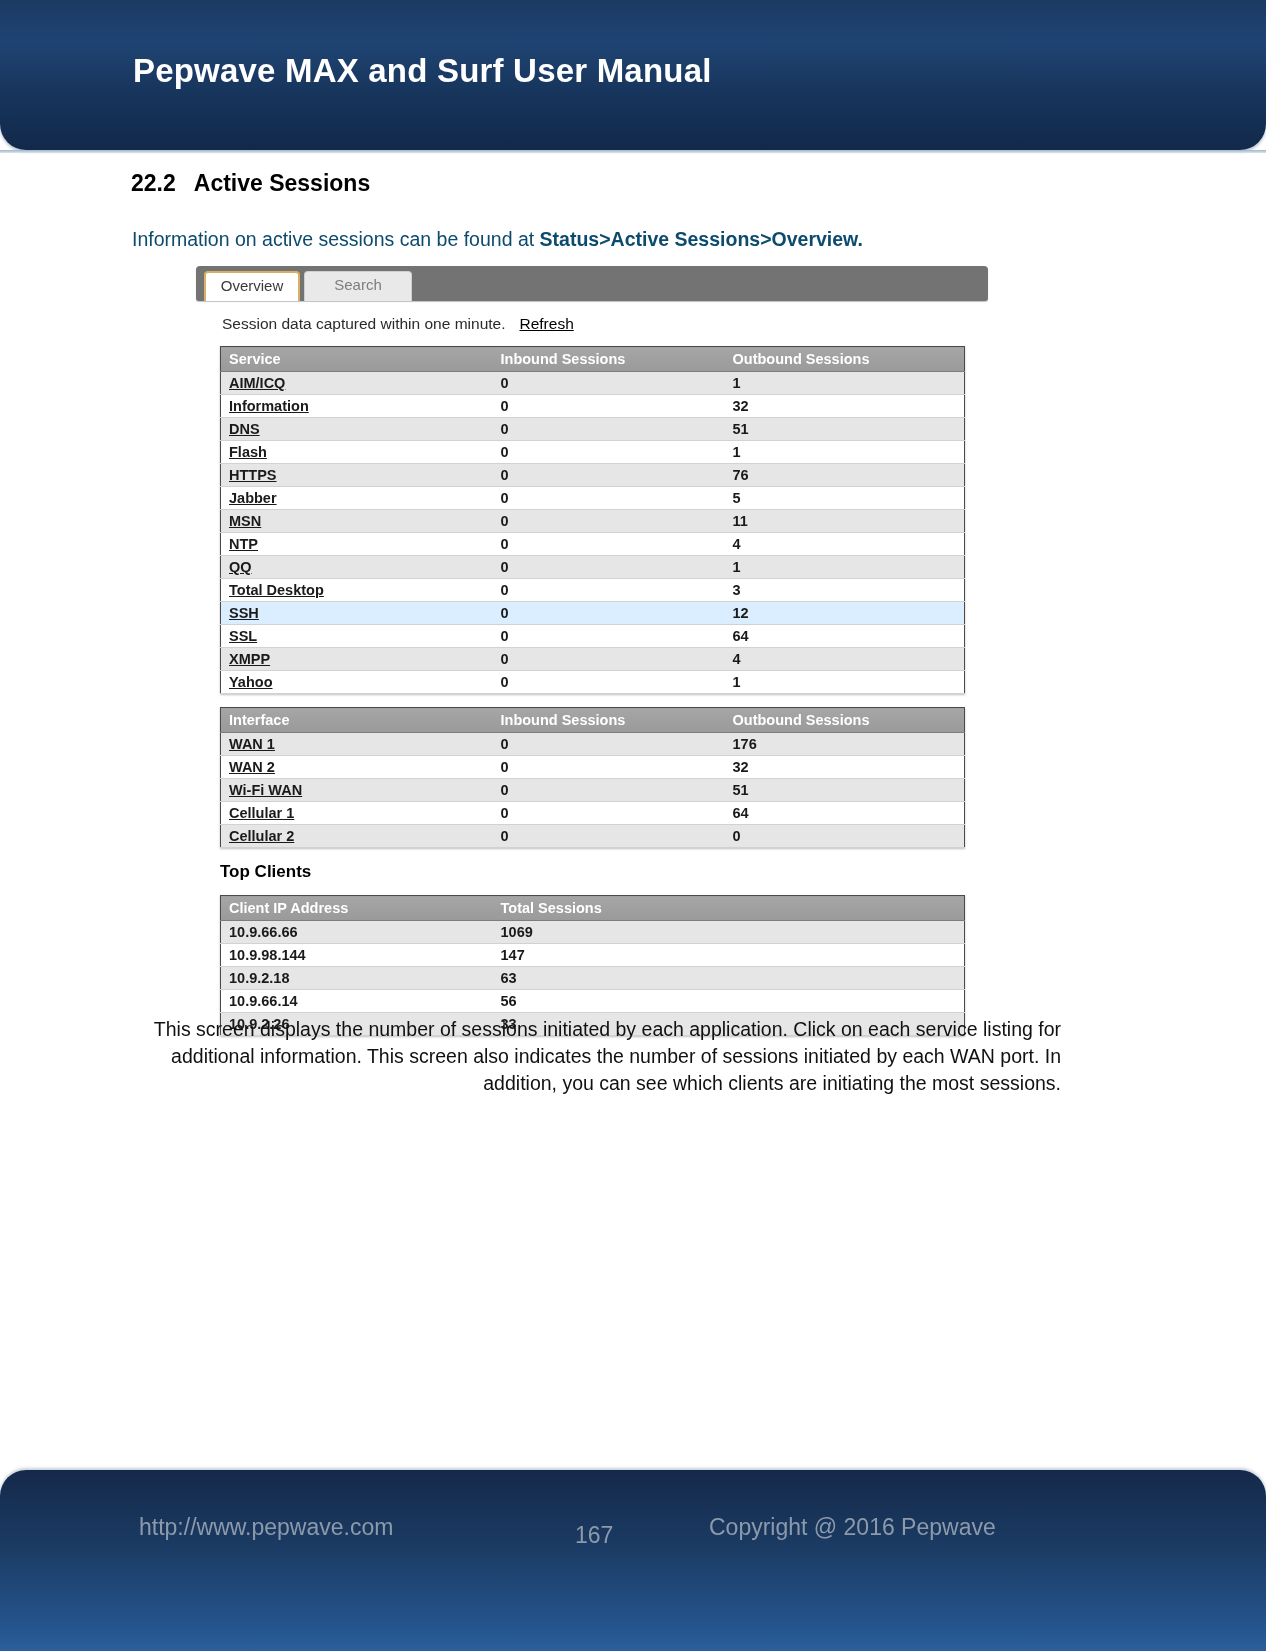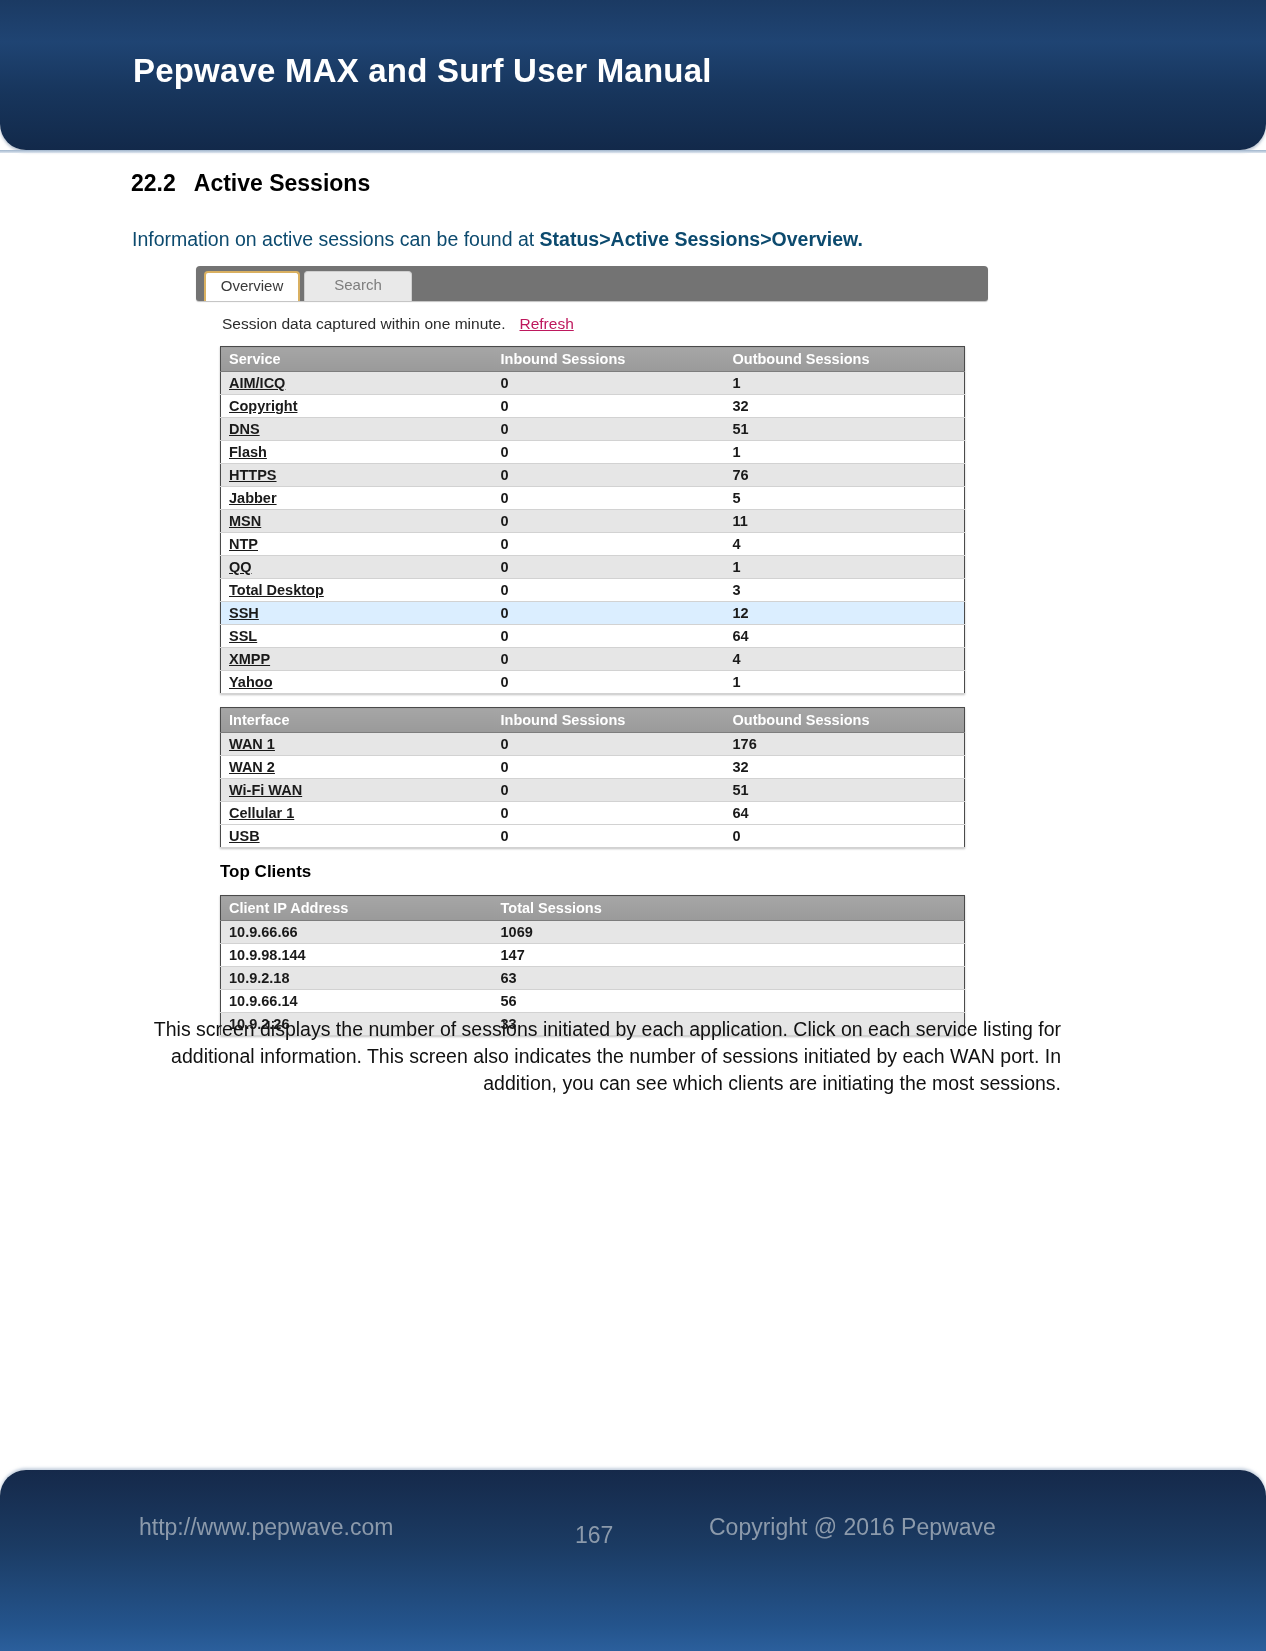--- a/index.html
+++ b/index.html
@@ -122,21 +122,21 @@
 
   .caption-line {
     position: relative;
     margin-top: 14px;
     margin-left: 26px;
     font-size: 15.5px;
     color: #2b2b2b;
   }
   .caption-line .refresh {
     margin-left: 14px;
-    color: #be185d;
+    color: #000000;
     text-decoration: underline;
   }
 
   .ui-table {
     width: 745px;
     margin-left: 24px;
     margin-top: 13px;
     border-collapse: collapse;
     border: 1px solid #4a4a4a;
     background: #ffffff;
@@ -259,21 +259,21 @@
           <th>Outbound Sessions</th>
         </tr>
       </thead>
       <tbody>
           <tr class="odd">
             <td><a href="#">AIM/ICQ</a></td>
             <td>0</td>
             <td>1</td>
           </tr>
           <tr class="even">
-            <td><a href="#">Copyright</a></td>
+            <td><a href="#">Information</a></td>
             <td>0</td>
             <td>32</td>
           </tr>
           <tr class="odd">
             <td><a href="#">DNS</a></td>
             <td>0</td>
             <td>51</td>
           </tr>
           <tr class="even">
             <td><a href="#">Flash</a></td>
@@ -360,22 +360,22 @@
           <tr class="odd">
             <td><a href="#">Wi-Fi WAN</a></td>
             <td>0</td>
             <td>51</td>
           </tr>
           <tr class="even">
             <td><a href="#">Cellular 1</a></td>
             <td>0</td>
             <td>64</td>
           </tr>
-          <tr class="even">
-            <td><a href="#">USB</a></td>
+          <tr class="odd">
+            <td><a href="#">Cellular 2</a></td>
             <td>0</td>
             <td>0</td>
           </tr>
         </tbody>
     </table>
 
     <div class="top-clients-title">Top Clients</div>
     <table class="ui-table">
       <colgroup>
           <col class="tc-col-a">

